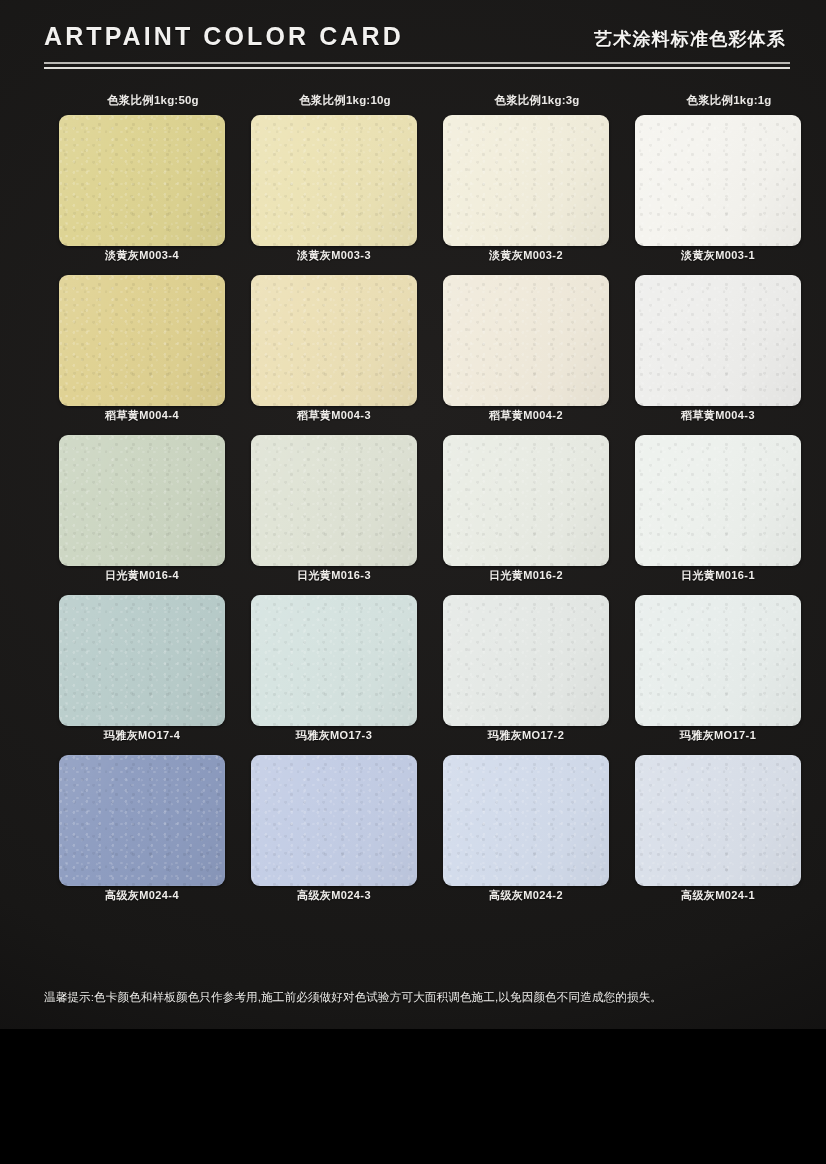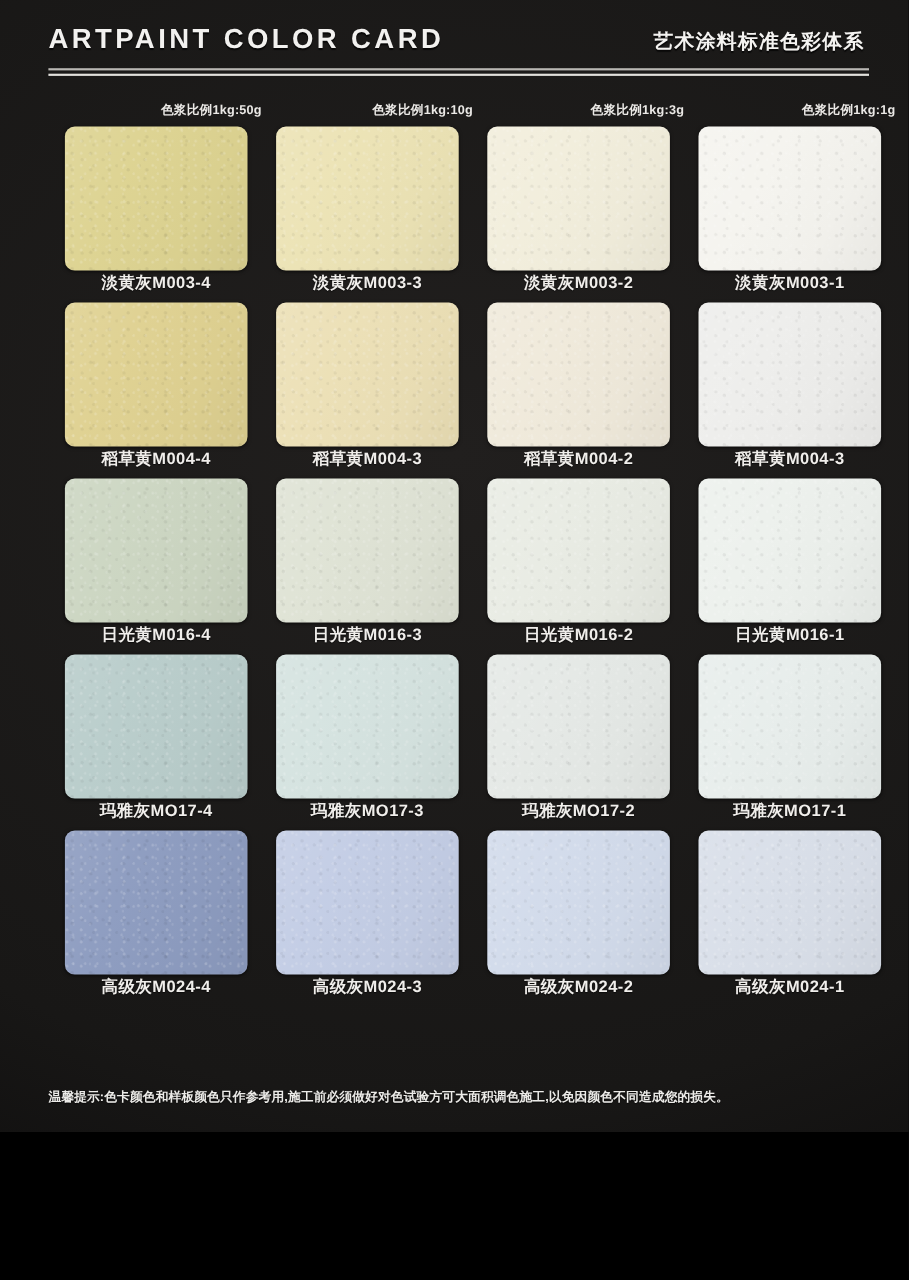--- a/index.html
+++ b/index.html
@@ -83,21 +83,21 @@
     margin-top: 9px;
     height: 22px;
   }
   .col-header {
     flex: 0 0 192px;
     color: #ebe9e6;
     font-size: 11.5px;
     font-weight: 700;
     letter-spacing: 0.2px;
     white-space: nowrap;
-    text-align: right;
+    text-align: center;
     padding-left: 22px;
   }
 
   
   .grid {
     padding: 0 36px 0 46px;
   }
 
   .grid-row {
     display: flex;
@@ -149,21 +149,21 @@
        rgba(255,255,255,0.02) 34%,
        rgba(0,0,0,0.015) 70%,
        rgba(0,0,0,0.05) 100%);
     pointer-events: none;
     z-index: 1;
   }
 
   .swatch-label {
     margin-top: 2px;
     color: #f0eeeb;
-    font-size: 15px;
+    font-size: 11px;
     font-weight: 700;
     letter-spacing: 0.4px;
     white-space: nowrap;
     text-shadow: 0 1px 1px rgba(0,0,0,0.6);
   }
 
   
   .footer {
     position: absolute;
     left: 0;
@@ -171,21 +171,21 @@
     bottom: 0;
     height: 64px;
     display: flex;
     align-items: center;
     padding-left: 44px;
   }
 
   .footer-note {
     color: #ecebe8;
     font-size: 11.6px;
-    font-weight: 700;
+    font-weight: 400;
     letter-spacing: 0.1px;
     white-space: nowrap;
     text-shadow: 0 1px 1px rgba(0,0,0,0.6);
   }
 </style>
 </head>
 <body>
 
 <div class="card">
 

